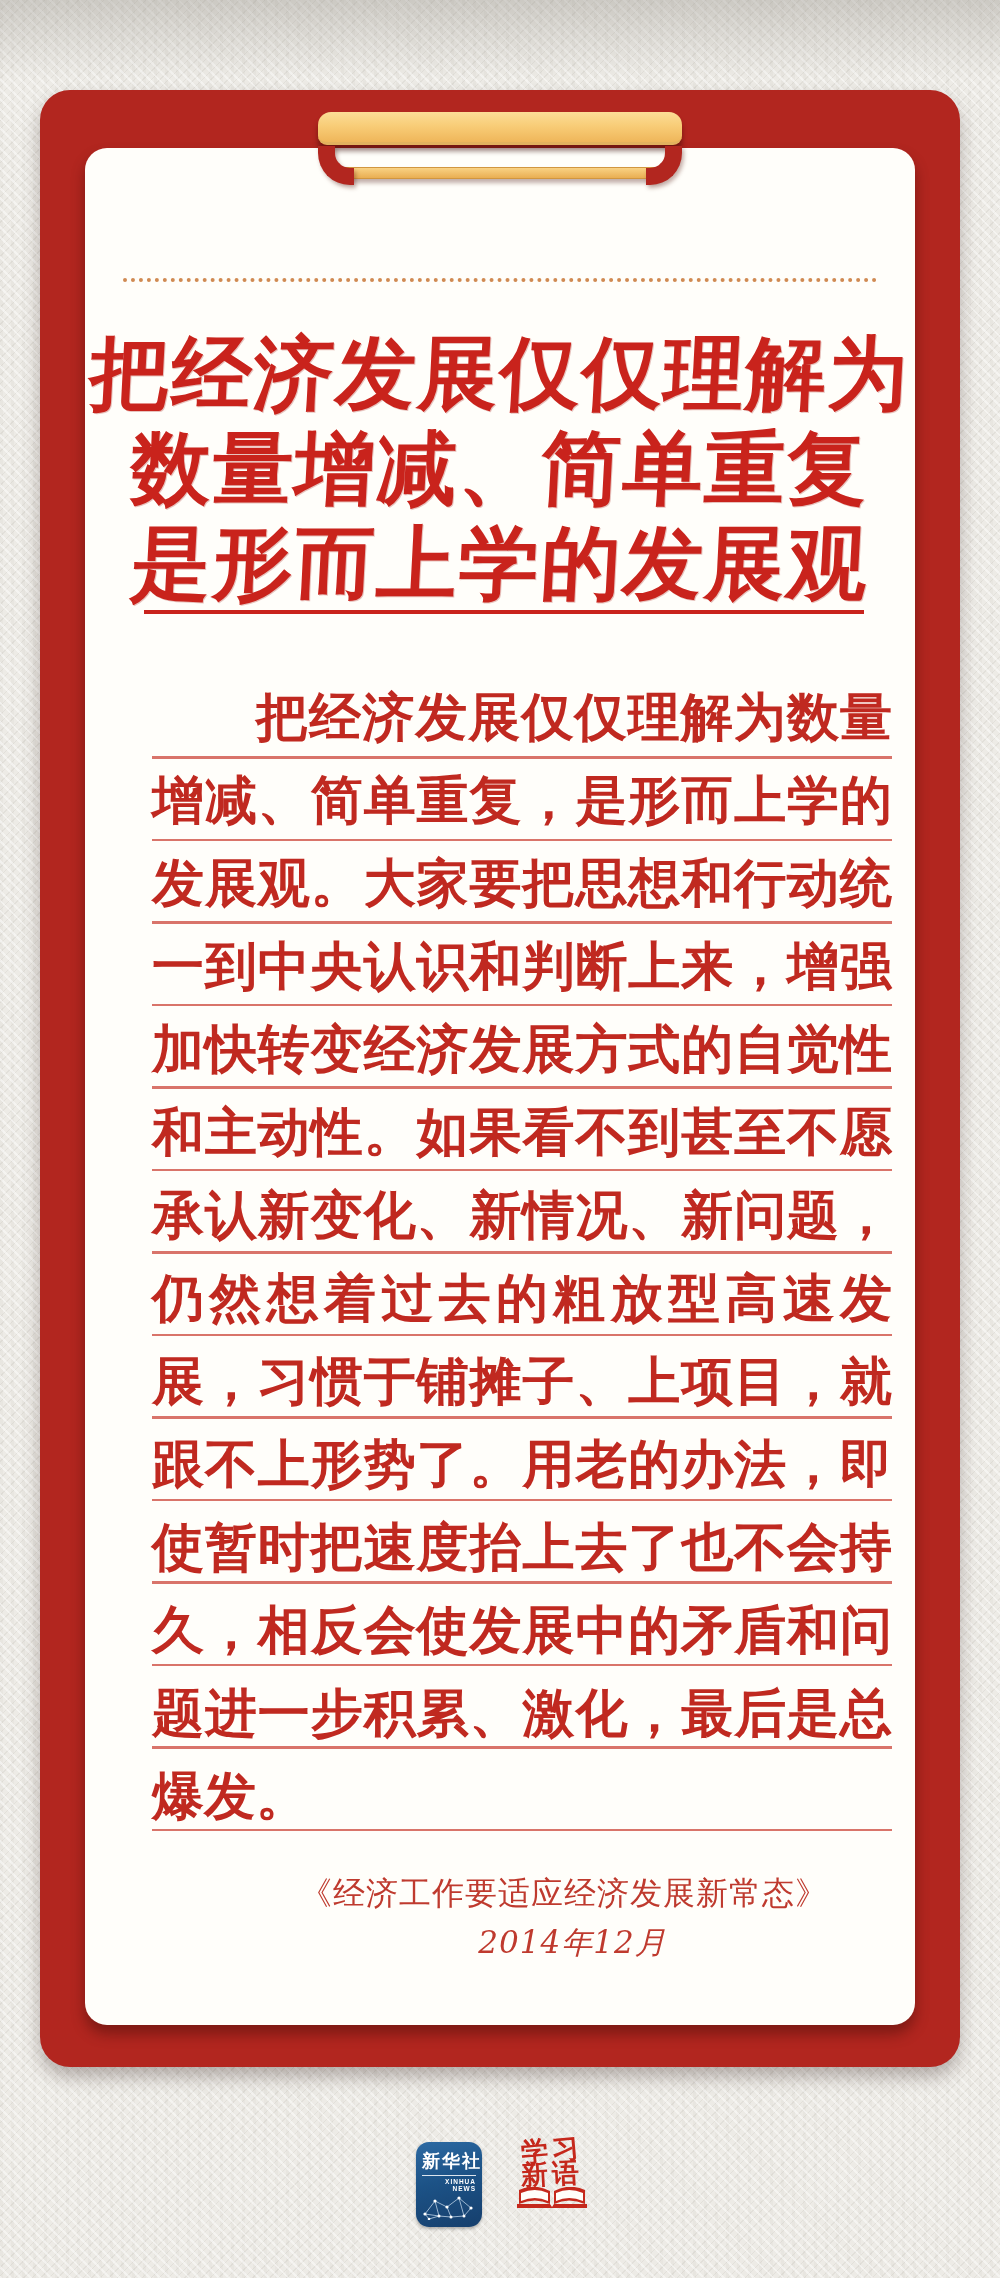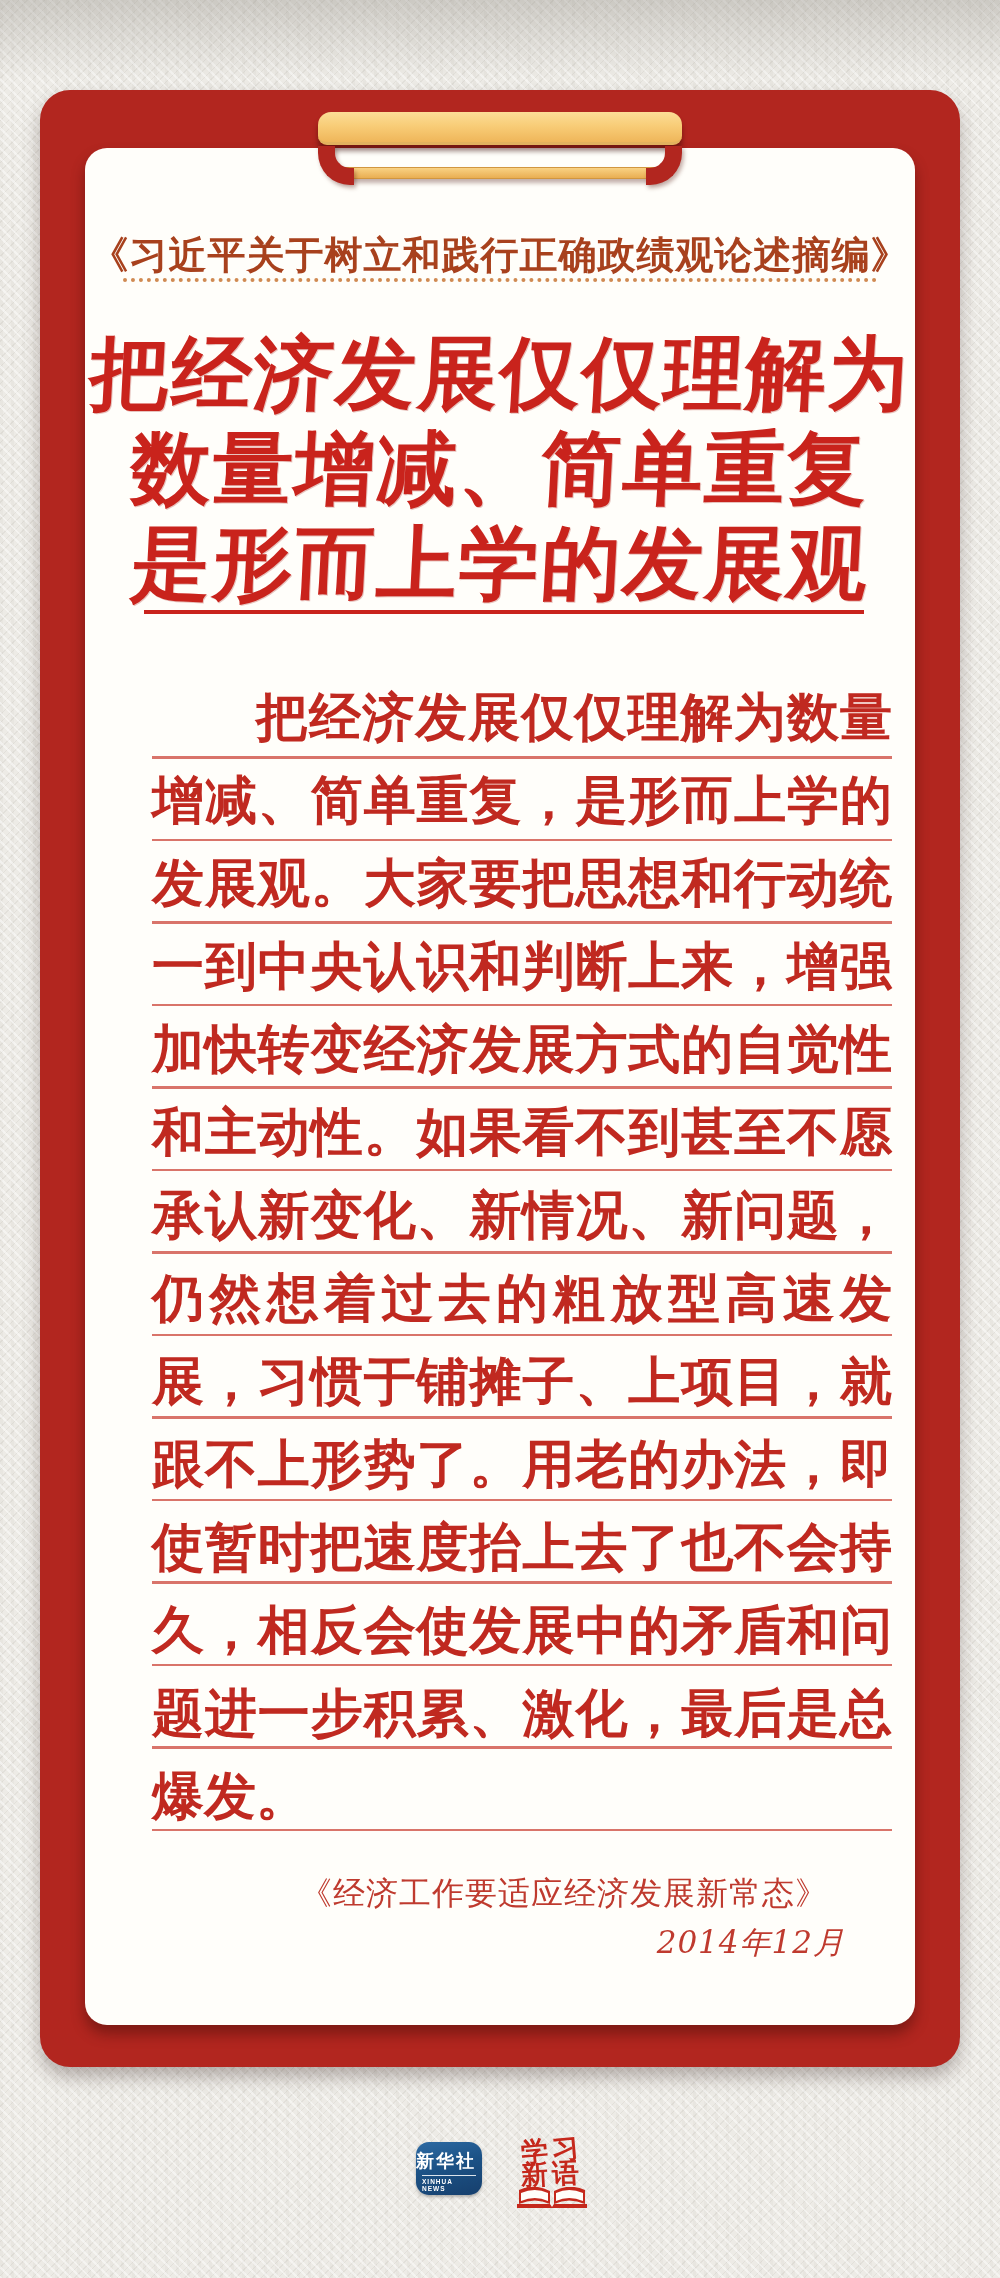--- a/index.html
+++ b/index.html
@@ -96,31 +96,31 @@
   .quote p{ text-indent:2em; }
 
   
   .source{
     position:absolute; left:300px; top:1872px; width:568px;
     font-family:"DejaVu Serif", serif;
     font-size:32px; color:#bf3a2e; letter-spacing:1px;
   }
   .date{
     position:absolute; left:300px; top:1922px; width:545px;
-    text-align:right; font-family:"DejaVu Serif", serif; font-style:italic;
+    text-align:center; font-family:"DejaVu Serif", serif; font-style:italic;
     font-size:31px; color:#bf3a2e; letter-spacing:1px;
   }
 
   
   .xinhua{
-    position:absolute; left:416px; top:2142px; width:66px; height:53px;
+    position:absolute; left:416px; top:2142px; width:66px; height:85px;
     border-radius:13px;
     background:linear-gradient(165deg,#2d6aa3 0%, #1c5286 45%, #163f6d 100%);
     box-shadow:0 2px 3px rgba(60,60,60,.35);
-    text-align:left; overflow:hidden;
+    text-align:right; overflow:hidden;
   }
   .xinhua .zh{ margin-top:7px; font-size:18px; font-weight:700; color:#ffffff; letter-spacing:2px; }
   .xinhua .en{
     margin:2px 6px 0 6px; padding-top:2px; border-top:1px solid rgba(255,255,255,.85);
     font-size:6.5px; color:#ffffff; letter-spacing:1px; font-weight:700;
   }
   .xinhua svg{ display:block; margin:2px auto 0 auto; }
 
   .xuexi{
     position:absolute; left:514px; top:2138px; width:76px; height:76px;
@@ -140,21 +140,20 @@
 <div class="canvas">
 
   <div class="board"></div>
   <div class="card"></div>
 
   <div class="clip-gold"></div>
   <div class="clip-bar"></div>
   <div class="clip-arm left"></div>
   <div class="clip-arm right"></div>
 
-  <div class="booktitle">《习近平关于树立和践行正确政绩观论述摘编》</div>
   <div class="dotted"></div>
 
   <div class="headline">
     <span class="hl-line">把经济发展仅仅理解为</span>
     <span class="hl-line">数量增减、简单重复</span>
     <span class="hl-line">是形而上学的发展观</span>
   </div>
   <div class="hl-underline"></div>
 
   <div class="quote">

